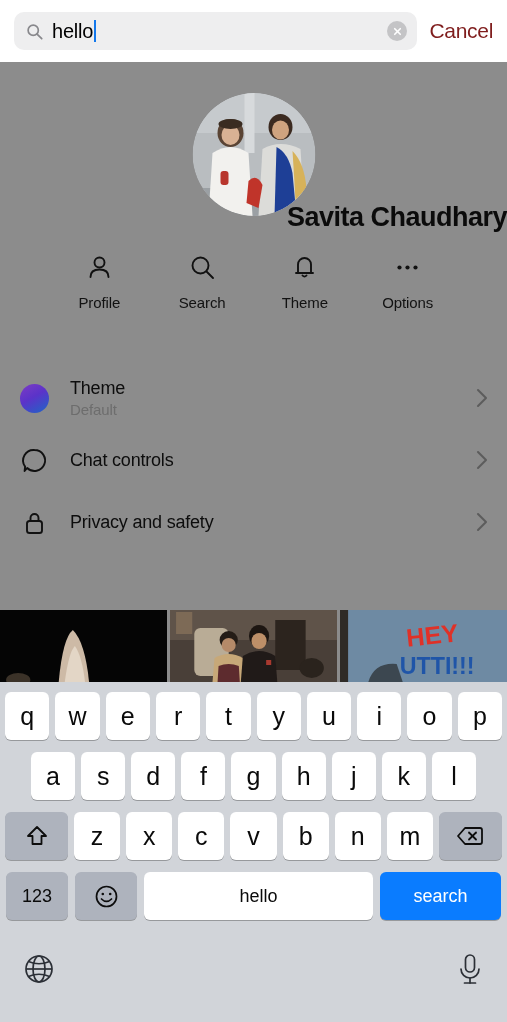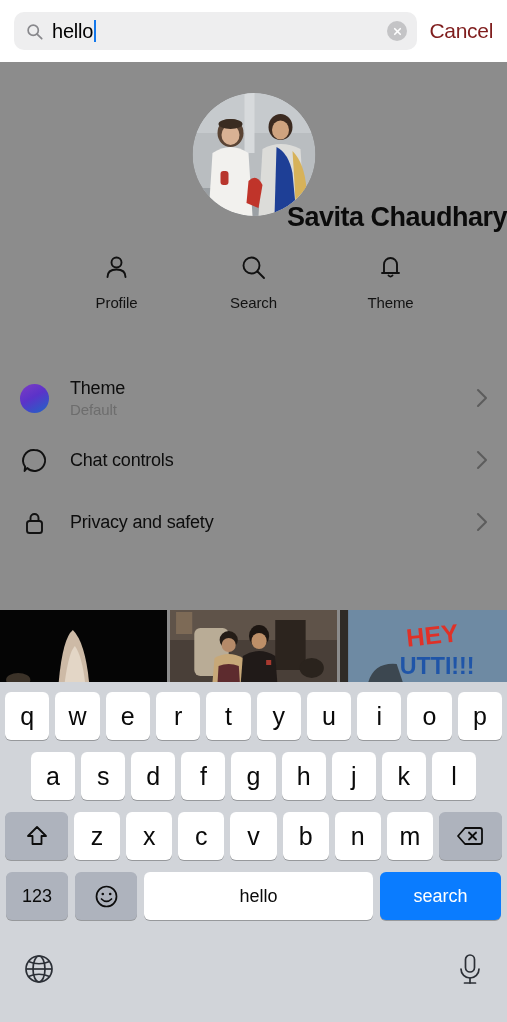--- a/index.html
+++ b/index.html
@@ -226,20 +226,30 @@
           <span class="action-icon">
             <svg width="27" height="27" viewBox="0 0 27 27" fill="none" stroke="#111" stroke-width="1.9" stroke-linecap="round" stroke-linejoin="round">
               <path d="M7 19 Q7 11 7 10.5 A6.5 6.5 0 0 1 20 10.5 Q20 11 20 19 Z"></path>
               <line x1="5" y1="19" x2="22" y2="19"></line>
               <path d="M11.5 21.5 Q13.5 23.8 15.5 21.5"></path>
             </svg>
           </span>
           <span class="action-label">Theme</span>
         </div>
 
+        <div class="action-item">
+          <span class="action-icon">
+            <svg width="27" height="27" viewBox="0 0 27 27" fill="#111">
+              <circle cx="5.5" cy="13.5" r="2.1"></circle>
+                <circle cx="13.5" cy="13.5" r="2.1"></circle>
+                <circle cx="21.5" cy="13.5" r="2.1"></circle>
+            </svg>
+          </span>
+          <span class="action-label">Options</span>
+        </div>
 
       </div>
 
       <div class="menu-list">
 
         <div class="menu-row">
           <span class="menu-icon">
             <span class="theme-dot"></span>
           </span>
           <span class="menu-texts">

